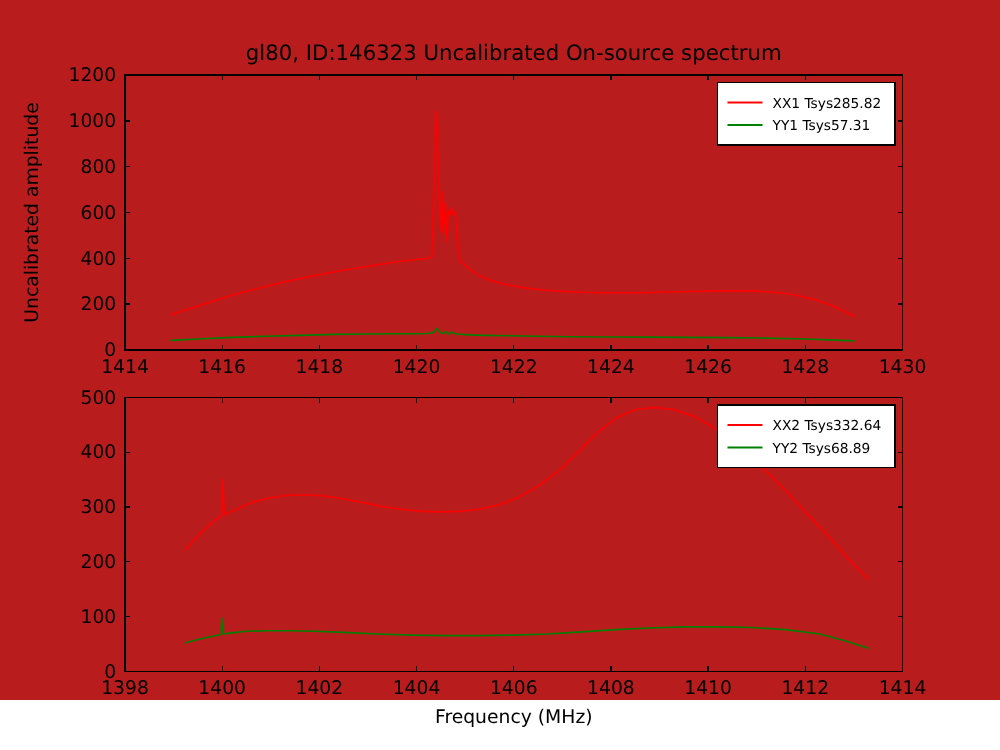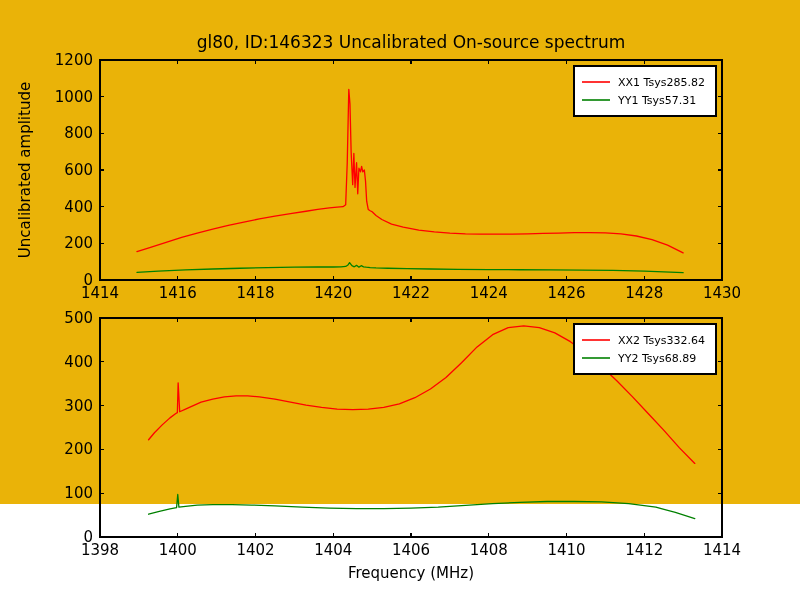--- a/index.html
+++ b/index.html
@@ -9,22 +9,22 @@
   }
   body {
     width: 800px;
     height: 600px;
     font-family: "DejaVu Sans", sans-serif;
     overflow: hidden;
   }
   #figure {
     position: relative;
     width: 800px;
-    height: 504px;
-    background: #eab308;
+    height: 560px;
+    background: #b91c1c;
   }
   #plot-svg {
     display: block;
     width: 800px;
     height: 600px;
   }
   .axis-line {
     fill: none;
     stroke: #000000;
     stroke-width: 1.1;

